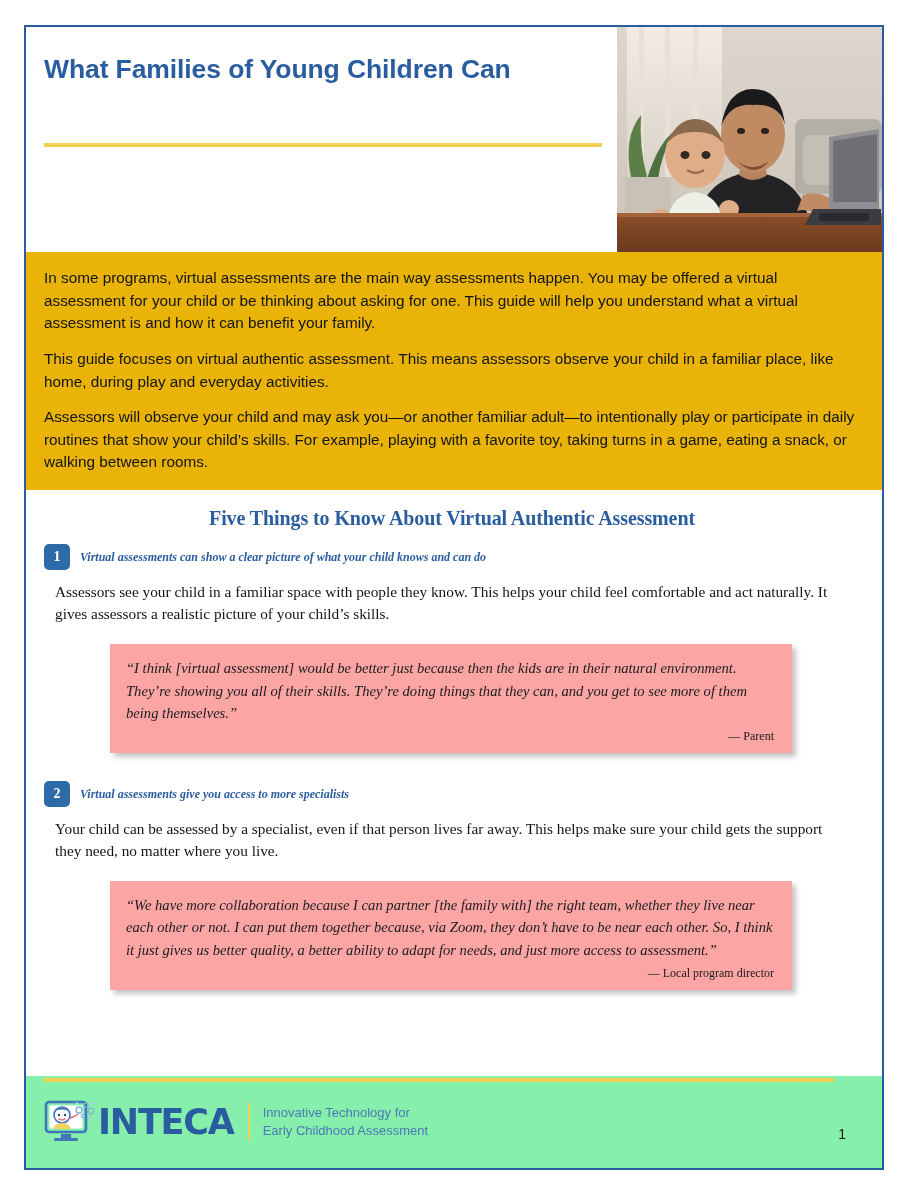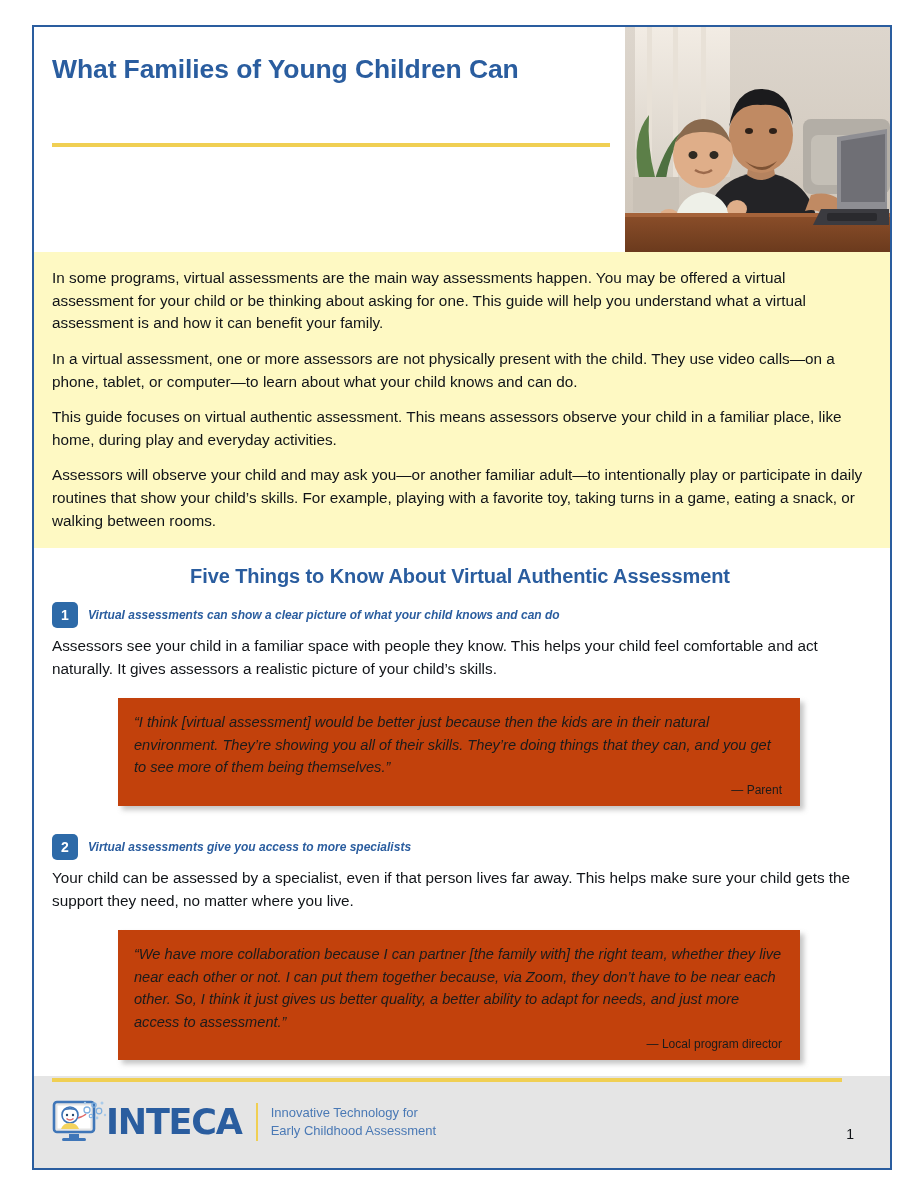--- a/index.html
+++ b/index.html
@@ -9,21 +9,21 @@
   }
   body {
     width: 920px;
     height: 1194px;
     font-family: "Liberation Sans", sans-serif;
     overflow: hidden;
   }
 
   #page {
     position: absolute;
-    left: 32px;
+    left: 24px;
     top: 25px;
     width: 860px;
     height: 1145px;
     border: 2px solid #2a5d9f;
     background: #ffffff;
     box-sizing: border-box;
     display: flex;
     flex-direction: column;
   }
 
@@ -60,39 +60,40 @@
     width: 265px;
     height: 225px;
     overflow: hidden;
     background: #cdbfae;
   }
   .photo-svg { display: block; width: 100%; height: 100%; }
 
   
   .intro {
     flex: 0 0 auto;
-    background: #fef9c3;
+    background: #eab308;
     padding: 15px 22px 16px 18px;
     box-sizing: border-box;
   }
   .intro p {
     margin: 0 0 13px 0;
     font-size: 15.3px;
     line-height: 1.48;
     color: #111418;
   }
   .intro p:last-child { margin-bottom: 0; }
 
   
   .body-area {
     flex: 1 1 auto;
     background: #ffffff;
     padding: 17px 22px 0 18px;
     box-sizing: border-box;
     position: relative;
+    font-family: Liberation Serif, serif;
   }
   .section-heading {
     text-align: center;
     color: #2a5d9f;
     font-size: 20px;
     font-weight: bold;
     margin: 0 0 14px 0;
     letter-spacing: -0.1px;
   }
 
@@ -117,32 +118,32 @@
     justify-content: center;
   }
   .item-title {
     color: #2a5d9f;
     font-size: 12px;
     font-weight: bold;
     font-style: italic;
     line-height: 1.2;
   }
   .item-body {
-    margin: 0;
+    margin: 11px;
     font-size: 15.3px;
     line-height: 1.47;
     color: #111418;
   }
 
   
   .quote-box {
     position: relative;
     margin: 18px 0 0 66px;
     width: 682px;
-    background: #c2410c;
+    background: #fca5a5;
     padding: 13px 18px 9px 16px;
     box-sizing: border-box;
     box-shadow: 4px 4px 5px rgba(120,120,120,0.42);
   }
   .quote-text {
     margin: 0;
     font-style: italic;
     font-size: 14.6px;
     line-height: 1.55;
     color: #1b1b1b;
@@ -154,21 +155,21 @@
     color: #1b1b1b;
   }
 
   .spacer-gap { height: 24px; }
 
   
   .footer {
     flex: 0 0 auto;
     height: 92px;
     position: relative;
-    background: #e5e5e5;
+    background: #86efac;
   }
   .footer-rule {
     position: absolute;
     left: 18px;
     top: 2px;
     width: 790px;
     height: 4px;
     background: #f0cf53;
   }
   .footer-inner {
@@ -272,21 +273,20 @@
         <path d="M212 110 l50 -8 v80 h-50 z" fill="#8e8e93"></path>
         <path d="M216 114 l44 -7 v68 h-44 z" fill="#6f6f75"></path>
         <path d="M196 182 h68 v16 h-76 z" fill="#3b3b40"></path>
         <rect x="202" y="186" width="50" height="8" rx="2" fill="#2a2a2e"></rect>
       </svg>
     </div>
   </div>
 
   <div class="intro">
     <p>In some programs, virtual assessments are the main way assessments happen. You may be offered a virtual assessment for your child or be thinking about asking for one. This guide will help you understand what a virtual assessment is and how it can benefit your family.</p>
-    <p>In a virtual assessment, one or more assessors are not physically present with the child. They use video calls—on a phone, tablet, or computer—to learn about what your child knows and can do.</p>
     <p>This guide focuses on virtual authentic assessment. This means assessors observe your child in a familiar place, like home, during play and everyday activities.</p>
     <p>Assessors will observe your child and may ask you—or another familiar adult—to intentionally play or participate in daily routines that show your child’s skills. For example, playing with a favorite toy, taking turns in a game, eating a snack, or walking between rooms.</p>
   </div>
 
   <div class="body-area">
     <h2 class="section-heading">Five Things to Know About Virtual Authentic Assessment</h2>
 
     <div class="item">
       <div class="item-head">
         <div class="num-badge">1</div>

